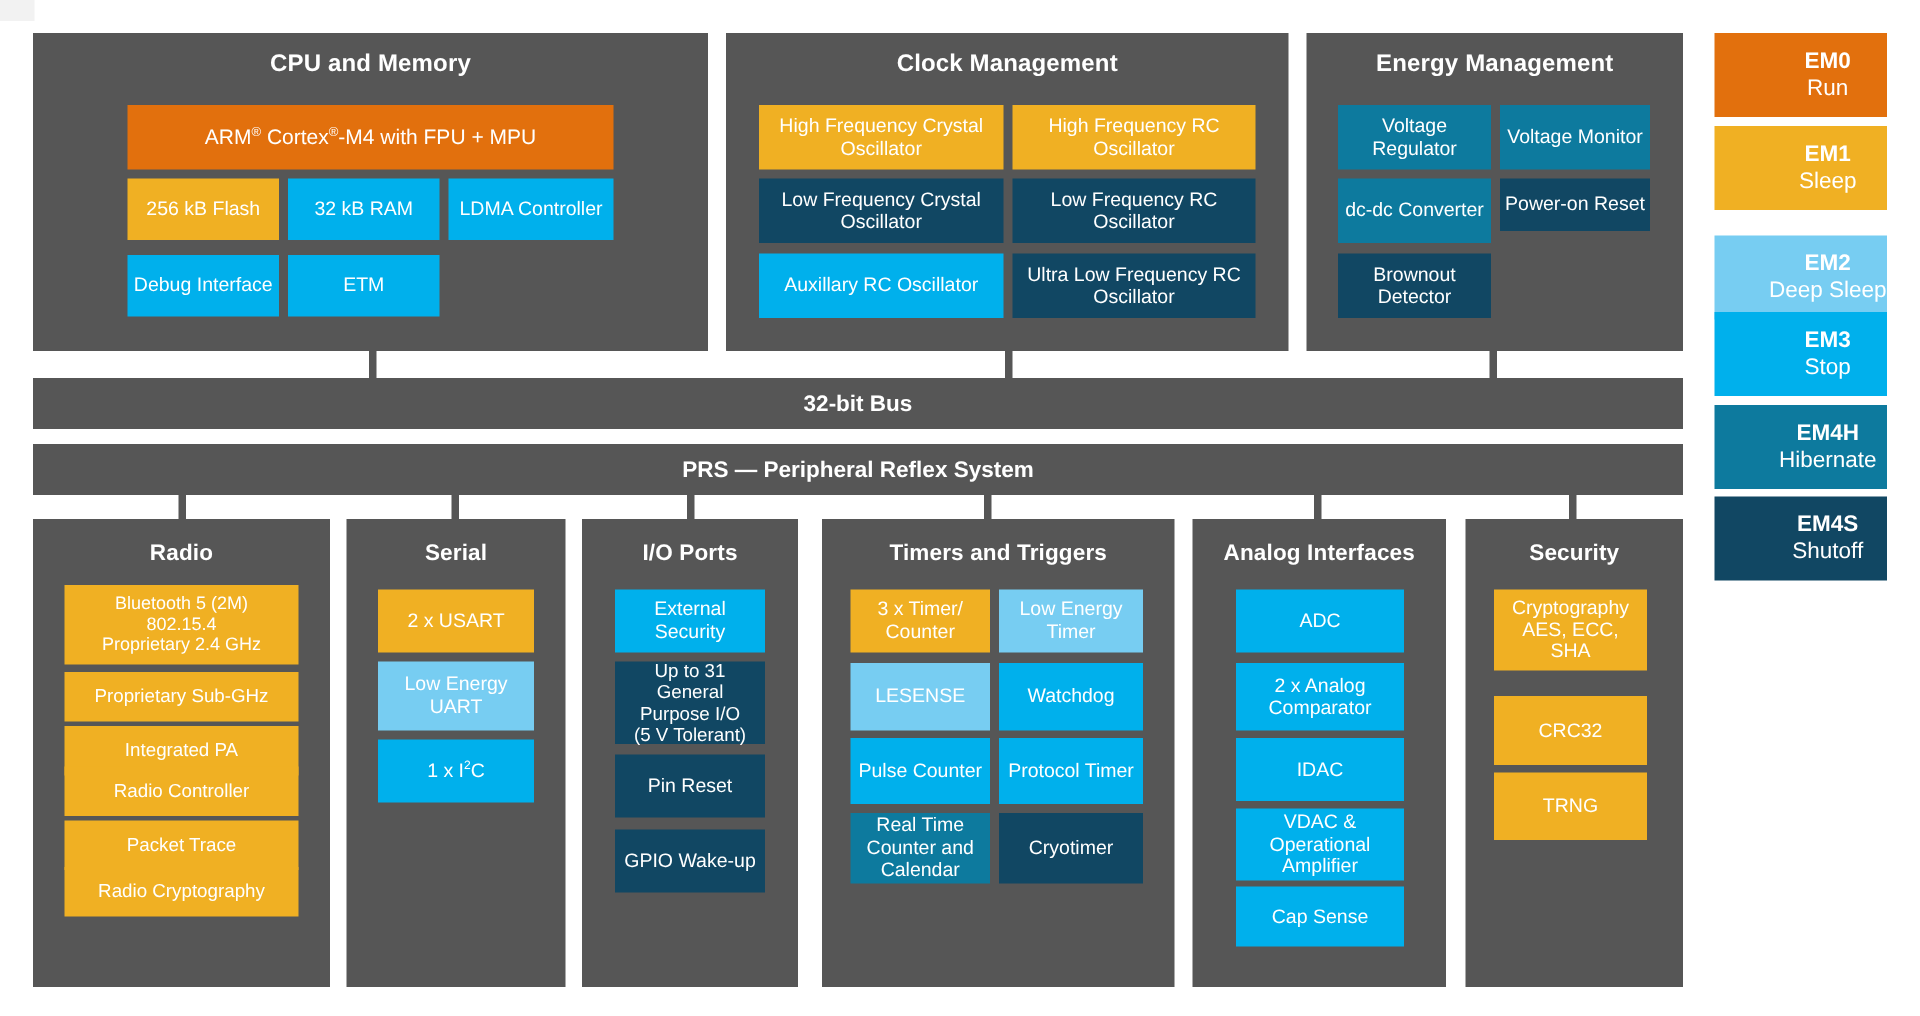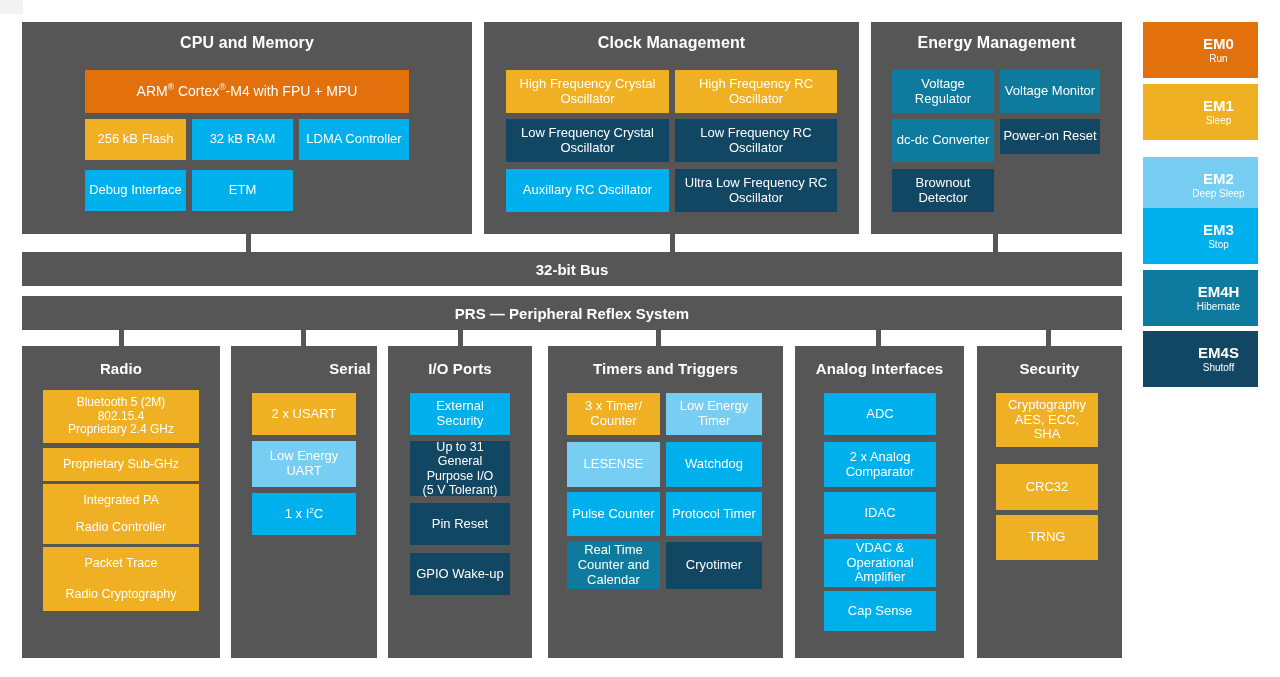--- a/index.html
+++ b/index.html
@@ -36,21 +36,21 @@
   .c-navy{background:#114763;}
 
   
   .em{
     position:absolute;left:1143px;width:115px;box-sizing:border-box;
     display:flex;flex-direction:column;align-items:center;justify-content:center;
     color:#ffffff;
     padding-left:36px;
   }
   .em .em-id{font-weight:bold;font-size:15px;line-height:1.12;}
-  .em .em-state{font-size:10px;line-height:1.18;}
+  .em .em-state{font-size:15px;line-height:1.18;}
   sup{font-size:.62em;vertical-align:super;line-height:0;}
 </style>
 </head>
 <body>
 
 <div class="corner-chip"></div>
 
 <div class="panel" style="left:22px;top:22px;width:450px;height:212px;">
   <div class="panel-title" style="position:absolute;left:0;top:12px;width:100%;font-size:16px;">CPU and Memory</div>
 </div>
@@ -102,21 +102,21 @@
 <div class="blk c-amber" style="left:43px;top:390px;width:156px;height:53px;font-size:12px;">
   <span>Bluetooth 5 (2M)<br>802.15.4<br>Proprietary 2.4 GHz</span>
 </div>
 <div class="blk c-amber" style="left:43px;top:448px;width:156px;height:33px;font-size:12.5px;">Proprietary Sub-GHz</div>
 <div class="blk c-amber" style="left:43px;top:484px;width:156px;height:33px;font-size:12.5px;">Integrated PA</div>
 <div class="blk c-amber" style="left:43px;top:511px;width:156px;height:33px;font-size:12.5px;">Radio Controller</div>
 <div class="blk c-amber" style="left:43px;top:547px;width:156px;height:33px;font-size:12.5px;">Packet Trace</div>
 <div class="blk c-amber" style="left:43px;top:578px;width:156px;height:33px;font-size:12.5px;">Radio Cryptography</div>
 
 <div class="panel" style="left:231px;top:346px;width:146px;height:312px;">
-  <div class="panel-title" style="position:absolute;left:0;top:14px;width:100%;font-size:15px;padding-left:46px;">Serial</div>
+  <div class="panel-title" style="position:absolute;left:0;top:14px;width:100%;font-size:15px;">Serial</div>
 </div>
 <div class="blk c-amber" style="left:252px;top:393px;width:104px;height:42px;font-size:13px;">2 x USART</div>
 <div class="blk c-lblue" style="left:252px;top:441px;width:104px;height:46px;font-size:13px;">Low Energy UART</div>
 <div class="blk c-blue" style="left:252px;top:493px;width:104px;height:42px;font-size:13px;">
   <span>1 x I<sup>2</sup>C</span>
 </div>
 
 <div class="panel" style="left:388px;top:346px;width:144px;height:312px;">
   <div class="panel-title" style="position:absolute;left:0;top:14px;width:100%;font-size:15px;">I/O Ports</div>
 </div>

